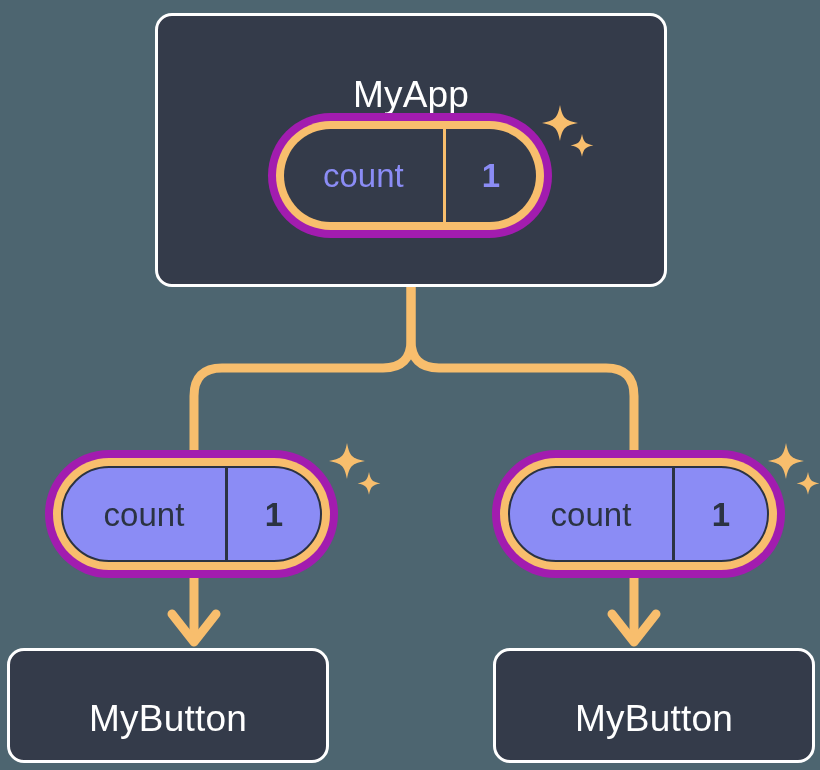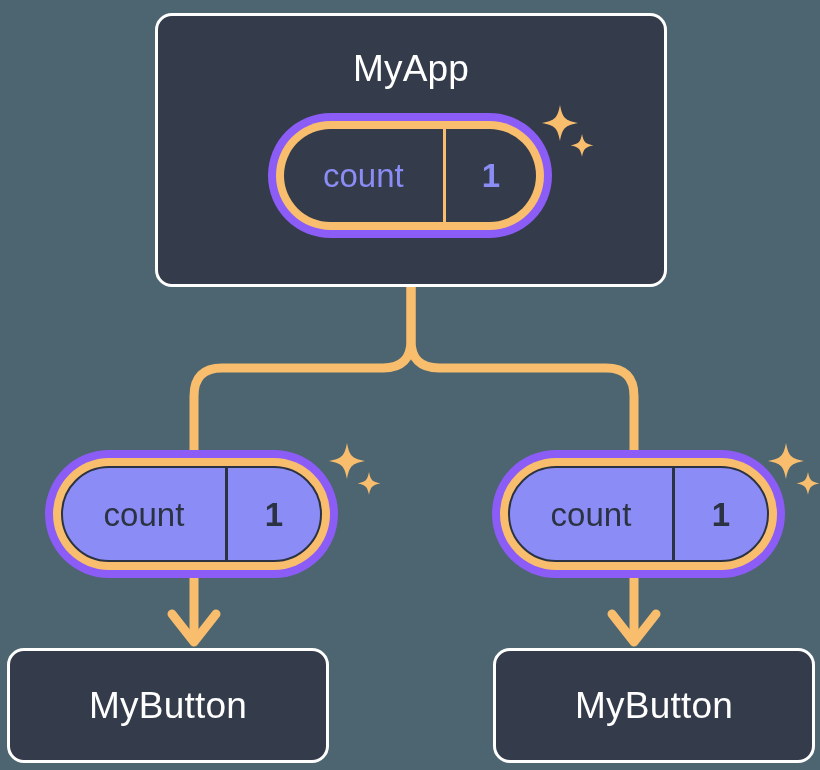--- a/index.html
+++ b/index.html
@@ -41,20 +41,21 @@
     display: flex;
     justify-content: center;
   }
   .card-title {
     color: #ffffff;
     font-size: 37px;
     font-weight: 400;
     letter-spacing: 0.2px;
     line-height: 1;
     white-space: nowrap;
+    margin-top: 26px;
   }
 
   #card-myapp {
     left: 155px;
     top: 13px;
     width: 512px;
     height: 274px;
     align-items: flex-start;
     padding-top: 34px;
   }
@@ -72,21 +73,21 @@
     height: 115px;
     align-items: center;
   }
 
   
   .pill {
     position: absolute;
     box-sizing: border-box;
     z-index: 3;
     border-radius: 999px;
-    background: #8b5cf6;          
+    background: #a21caf;          
     padding: 8px;
   }
   .pill-mid {
     box-sizing: border-box;
     width: 100%;
     height: 100%;
     border-radius: 999px;
     background: #f8be6d;          
     padding: 8px;
   }

